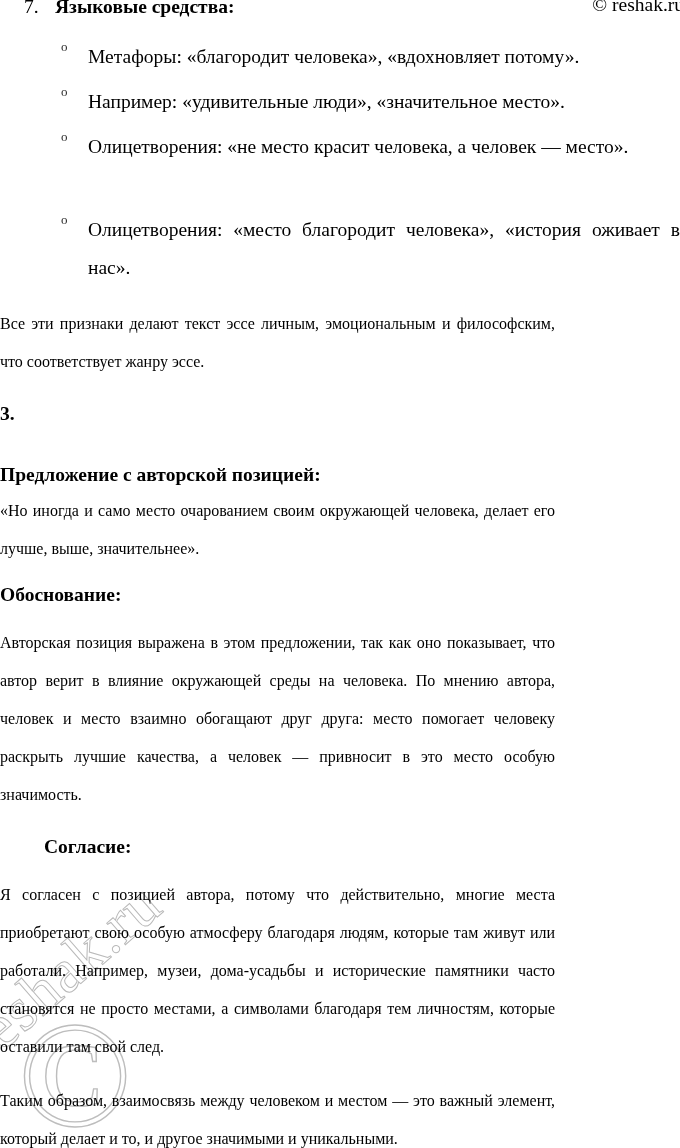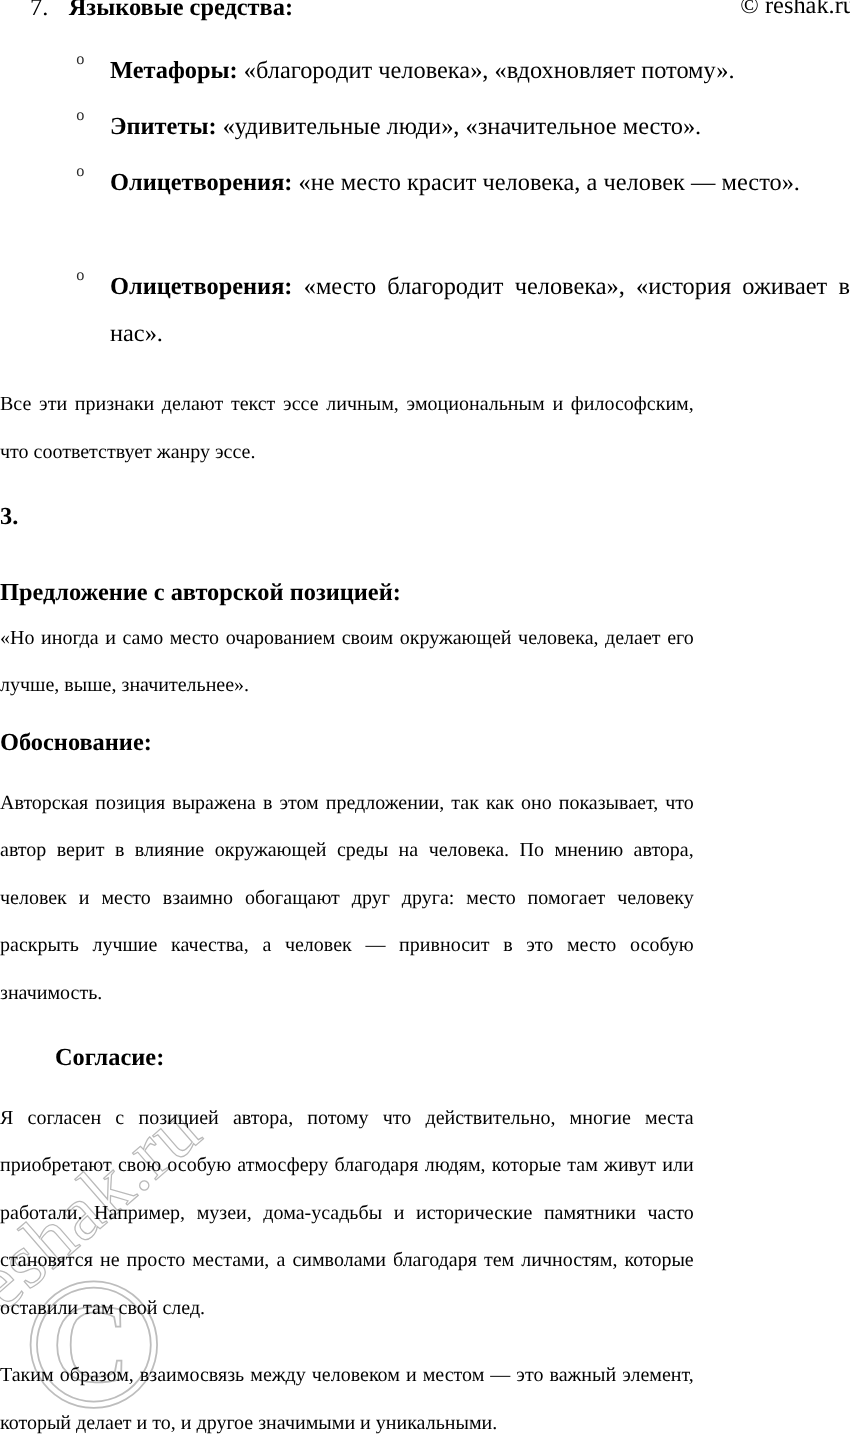--- a/index.html
+++ b/index.html
@@ -118,21 +118,21 @@
     position: absolute;
     left: 88px;
     width: 592px;
     font-size: 19.5px;
     line-height: 38px;
     text-align: justify;
     text-justify: inter-word;
     text-align-last: left;
     hyphens: none;
   }
-  .sub-body b { font-weight: bold; }
+  .sub-body b { font-weight: normal; }
 
   .para {
     position: absolute;
     left: 0;
     width: 555px;
     font-size: 16px;
     line-height: 38px;
     text-align: justify;
     text-justify: inter-word;
     text-align-last: left;
@@ -169,21 +169,21 @@
       <span class="num-text">Языковые средства:</span>
     </div>
 
     <div class="sub" style="top:38px;">
       <span class="sub-marker">o</span>
       <div class="sub-body"><b>Метафоры:</b><span> «благородит человека», «вдохновляет потому».</span></div>
     </div>
 
     <div class="sub" style="top:83px;">
       <span class="sub-marker">o</span>
-      <div class="sub-body"><b>Эпитеты:</b><span> «удивительные люди», «значительное место».</span></div>
+      <div class="sub-body"><b>Например:</b><span> «удивительные люди», «значительное место».</span></div>
     </div>
 
     <div class="sub" style="top:128px;">
       <span class="sub-marker">o</span>
       <div class="sub-body" style="text-align:justify;"><b>Олицетворения:</b><span> «не место красит человека, а человек — место».</span></div>
     </div>
 
     <div class="sub" style="top:211px;">
       <span class="sub-marker">o</span>
       <div class="sub-body" style="text-align:justify;"><b>Олицетворения:</b><span> «место благородит человека», «история оживает в нас».</span></div>

